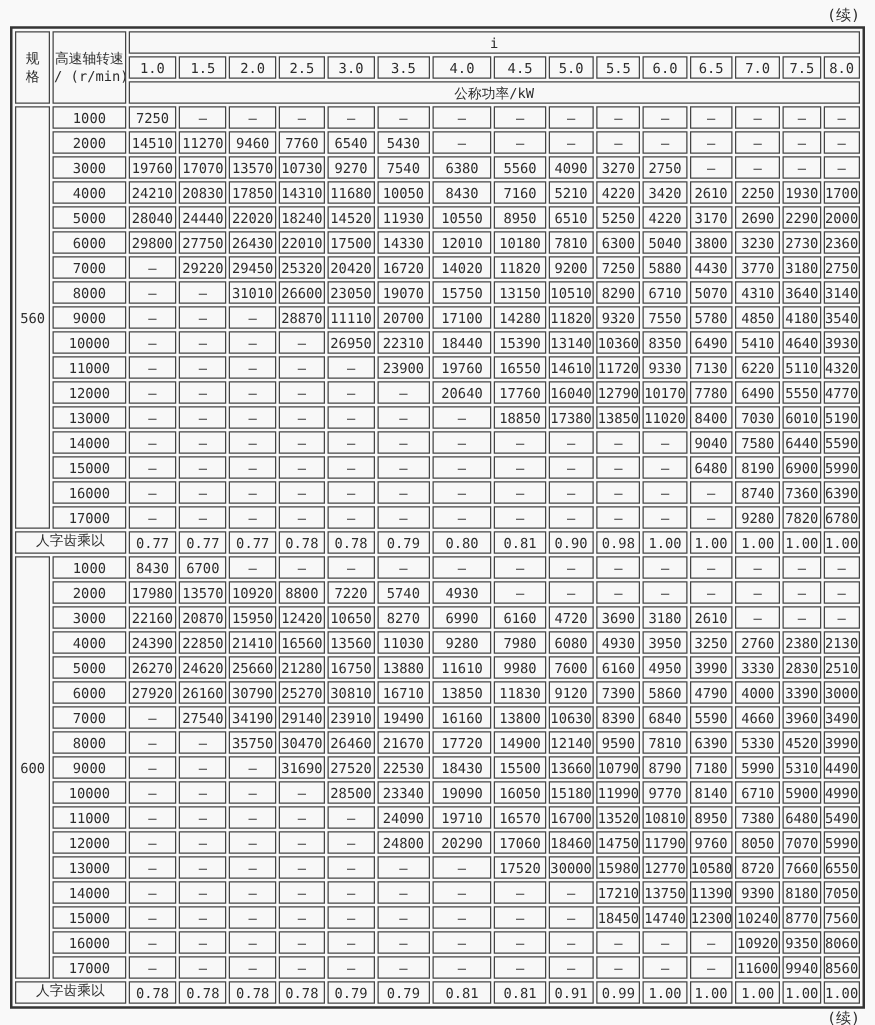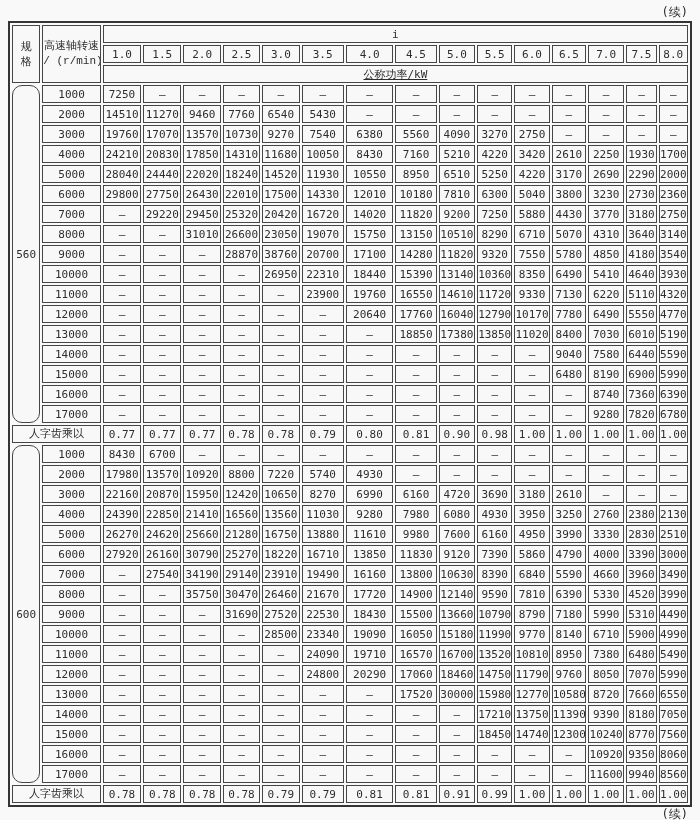--- a/index.html
+++ b/index.html
@@ -38,25 +38,25 @@
     font-weight: normal;
     text-align: center;
     vertical-align: middle;
     padding: 0;
     height: 16px;
     line-height: 15px;
     overflow: hidden;
     white-space: nowrap;
   }
   th.spec-header { font-size: 12px; line-height: 15px; }
-  th.speed-header { font-size: 11.5px; line-height: 15px; font-family: Liberation Mono, monospace; }
+  th.speed-header { font-size: 11.5px; line-height: 15px; }
   th.i-header { height: 14px; font-size: 12px; }
   th.ratio-cell { height: 22px; font-size: 11.5px; }
-  th.power-header { height: 14px; font-size: 11.5px; text-decoration: underline; }
-  td.spec-cell { font-size: 11.5px; border-radius: 10px; }
+  th.power-header { height: 14px; font-size: 11.5px; }
+  td.spec-cell { font-size: 11.5px; }
   td.speed-cell { font-size: 11px; margin-left: 11px; }
   td.mult-label { font-size: 11px; font-family: Liberation Mono, monospace; }
 </style>
 </head>
 <body>
 
 <div class="page">
 
   <div class="continued top">(续)</div>
 
@@ -258,21 +258,21 @@
           <td>4310</td>
           <td>3640</td>
           <td>3140</td>
         </tr>
         <tr>
           <td class="speed-cell">9000</td>
           <td>—</td>
           <td>—</td>
           <td>—</td>
           <td>28870</td>
-          <td>38760</td>
+          <td>11110</td>
           <td>20700</td>
           <td>17100</td>
           <td>14280</td>
           <td>11820</td>
           <td>9320</td>
           <td>7550</td>
           <td>5780</td>
           <td>4850</td>
           <td>4180</td>
           <td>3540</td>
@@ -529,21 +529,21 @@
           <td>3330</td>
           <td>2830</td>
           <td>2510</td>
         </tr>
         <tr>
           <td class="speed-cell">6000</td>
           <td>27920</td>
           <td>26160</td>
           <td>30790</td>
           <td>25270</td>
-          <td>18220</td>
+          <td>30810</td>
           <td>16710</td>
           <td>13850</td>
           <td>11830</td>
           <td>9120</td>
           <td>7390</td>
           <td>5860</td>
           <td>4790</td>
           <td>4000</td>
           <td>3390</td>
           <td>3000</td>

